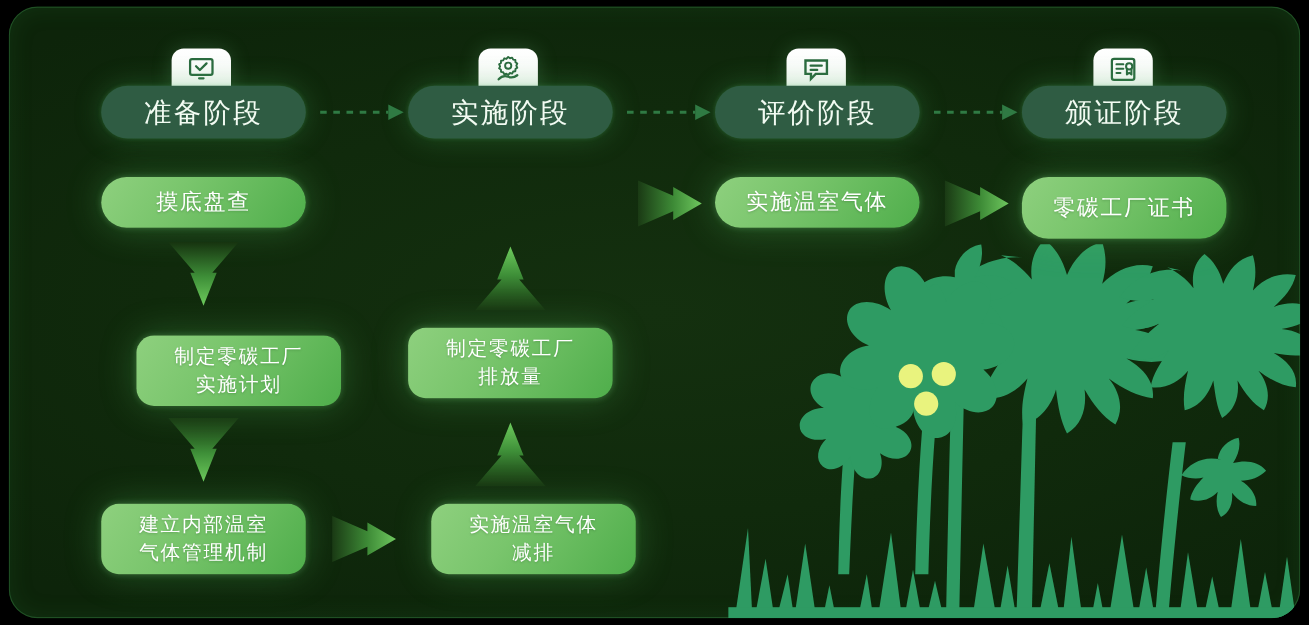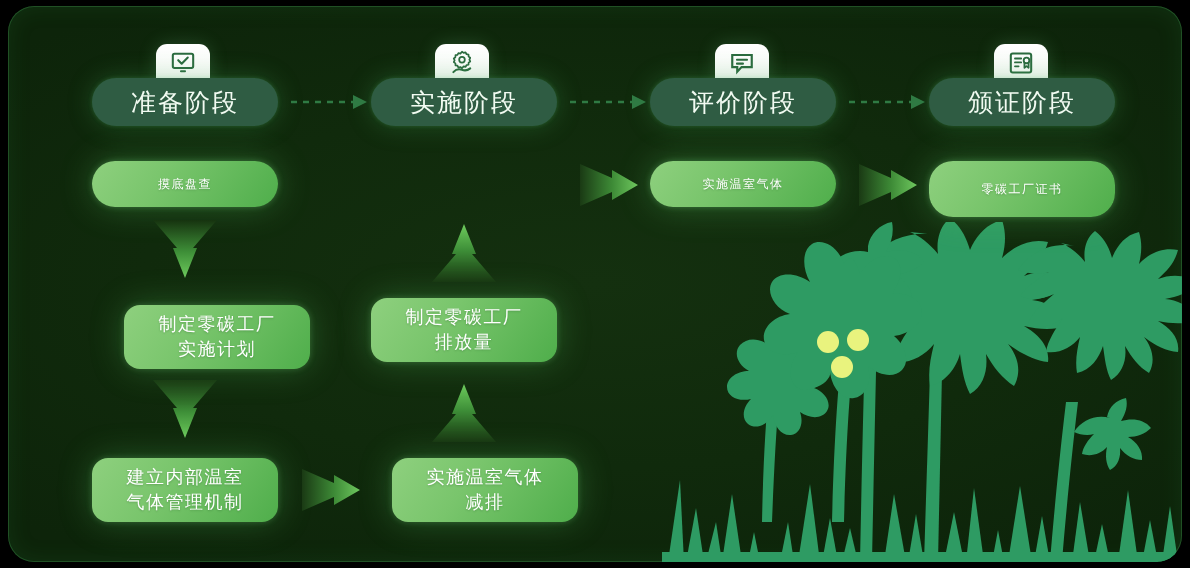--- a/index.html
+++ b/index.html
@@ -53,21 +53,21 @@
   
   .pill{
     position:absolute;
     border-radius:24px;
     display:flex;align-items:center;justify-content:center;
     text-align:center;
     background:linear-gradient(125deg,#8ed07e 0%,#79c56c 38%,#4fae4b 100%);
     box-shadow:0 0 34px rgba(90,200,100,.33), 0 0 6px rgba(130,225,140,.30);
   }
   .pill .ptxt{
-    color:#ffffff;font-size:12px;letter-spacing:1.5px;line-height:1.35;
+    color:#ffffff;font-size:20px;letter-spacing:1.5px;line-height:1.35;
     text-shadow:0 1px 2px rgba(20,60,25,.25);
     text-align:center;
   }
   .box{
     position:absolute;
     border-radius:16px;
     display:flex;align-items:center;justify-content:center;text-align:center;
     background:linear-gradient(125deg,#8ed07e 0%,#79c56c 40%,#4fae4b 100%);
     box-shadow:0 0 34px rgba(90,200,100,.30), 0 0 6px rgba(130,225,140,.26);
   }

